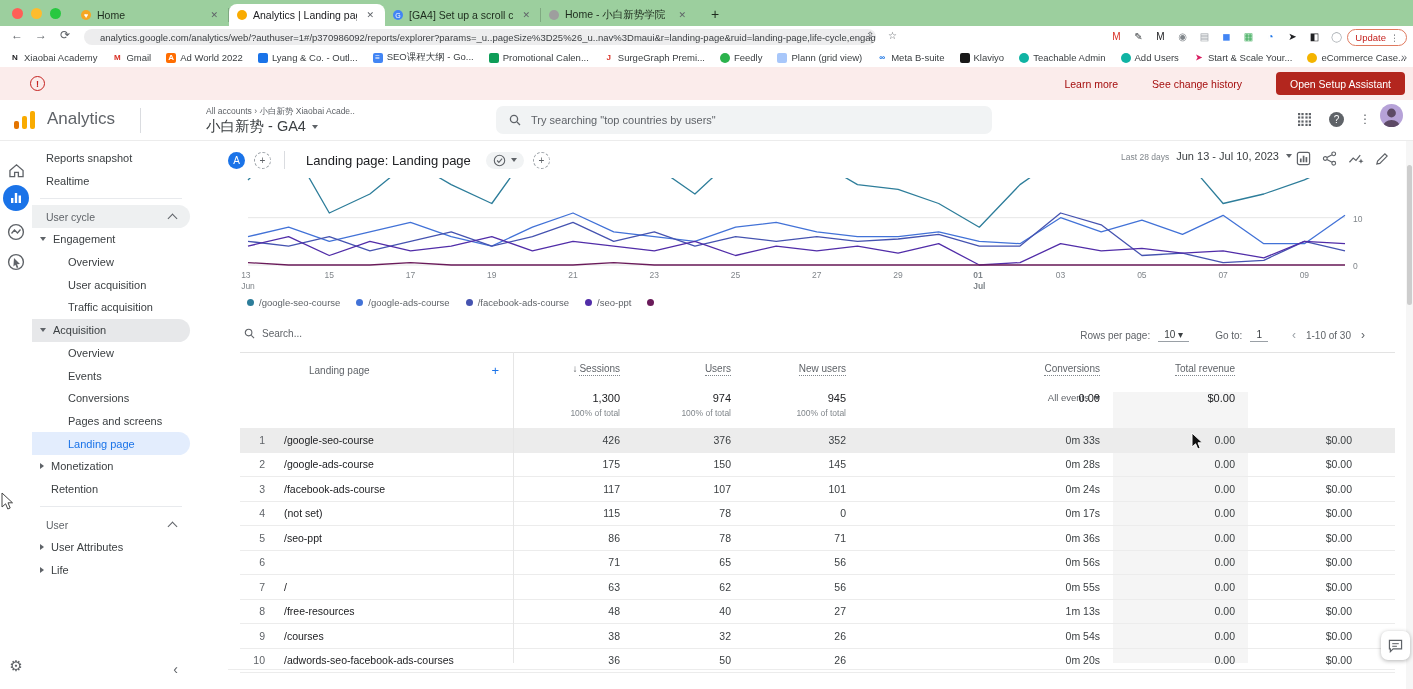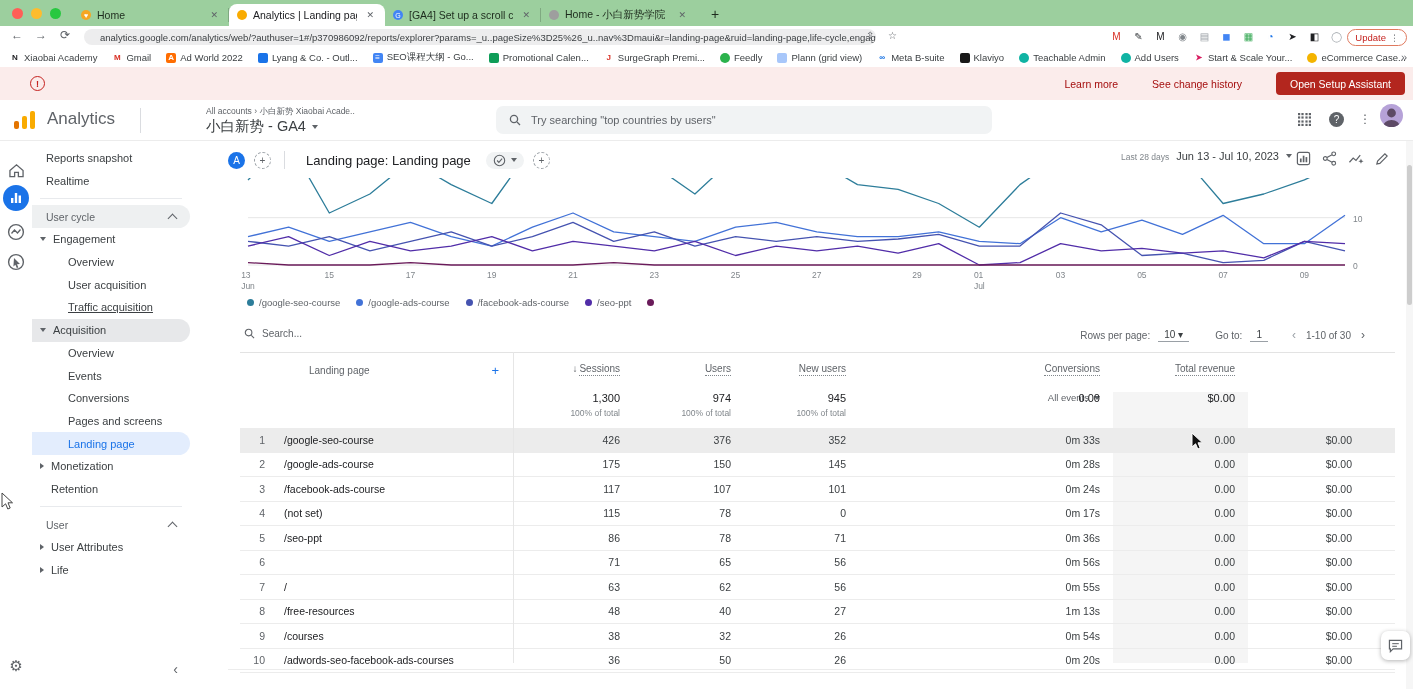--- a/index.html
+++ b/index.html
@@ -361,21 +361,21 @@
         <div class="srow pill" style="padding-left: 8px;">
           <span class="tri down"></span>
           <span class="lab">Engagement</span>
         </div>
         <div class="srow pill" style="padding-left: 36px;">
           <span class="lab">Overview</span>
         </div>
         <div class="srow pill" style="padding-left: 36px;">
           <span class="lab">User acquisition</span>
         </div>
-        <div class="srow pill" style="padding-left: 36px; text-decoration: underline;">
+        <div class="srow pill" style="padding-left: 36px;">
           <span class="lab">Traffic acquisition</span>
         </div>
         <div class="srow pill hl" style="padding-left: 8px;">
           <span class="tri down"></span>
           <span class="lab">Acquisition</span>
         </div>
         <div class="srow pill" style="padding-left: 36px;">
           <span class="lab">Overview</span>
         </div>
         <div class="srow pill" style="padding-left: 36px;">
@@ -468,22 +468,22 @@
     </svg>
   <div id="xticks">
       <div class="xtick" style="left: 248px;">13<span class="sub">Jun</span></div>
       <div class="xtick" style="left: 329.26px;">15</div>
       <div class="xtick" style="left: 410.52px;">17</div>
       <div class="xtick" style="left: 491.78px;">19</div>
       <div class="xtick" style="left: 573.04px;">21</div>
       <div class="xtick" style="left: 654.3px;">23</div>
       <div class="xtick" style="left: 735.56px;">25</div>
       <div class="xtick" style="left: 816.82px;">27</div>
-      <div class="xtick" style="left: 898.08px; margin-left: 19px;">29</div>
-      <div class="xtick" style="left: 979.34px;">01<span class="sub">Jul</span></div>
+      <div class="xtick" style="left: 898.08px;">29</div>
+      <div class="xtick" style="left: 979.34px; font-weight: bold;">01<span class="sub">Jul</span></div>
       <div class="xtick" style="left: 1060.6px;">03</div>
       <div class="xtick" style="left: 1141.86px;">05</div>
       <div class="xtick" style="left: 1223.12px;">07</div>
       <div class="xtick" style="left: 1304.38px;">09</div>
     </div>
   <div id="ylabs">
       <div class="ylab" style="top: 213.7px;">10</div>
       <div class="ylab" style="top: 261px;">0</div>
     </div>
   <div class="legend" id="legend">

